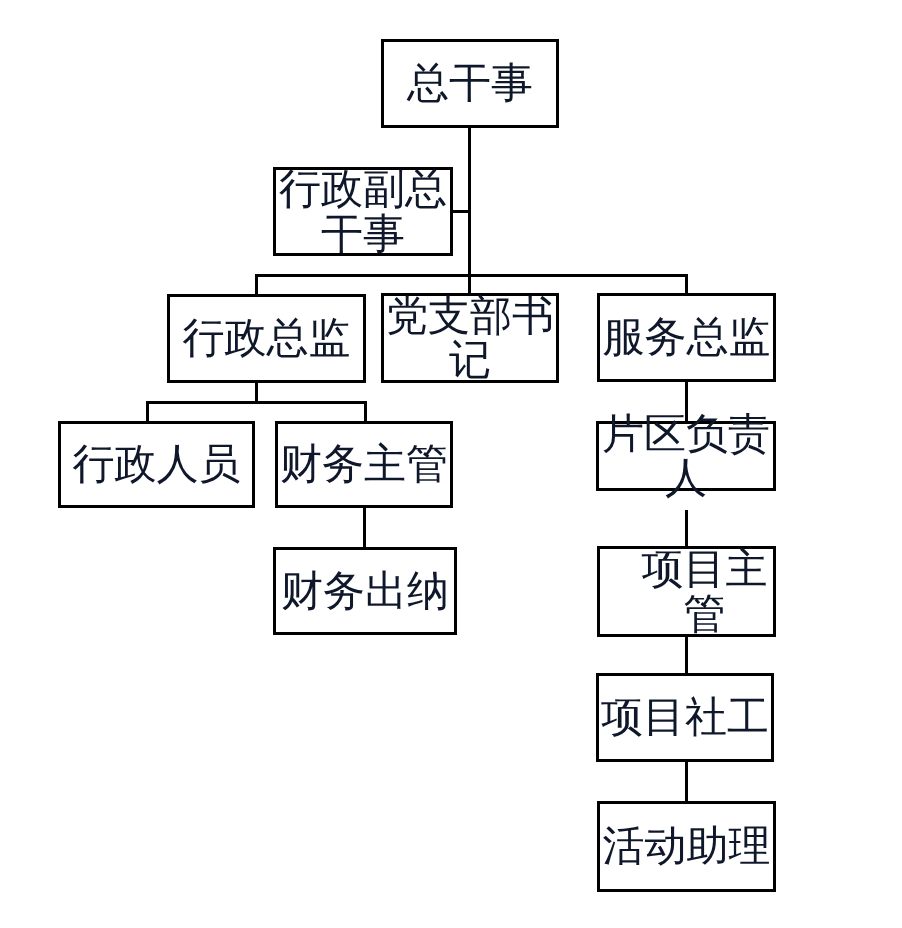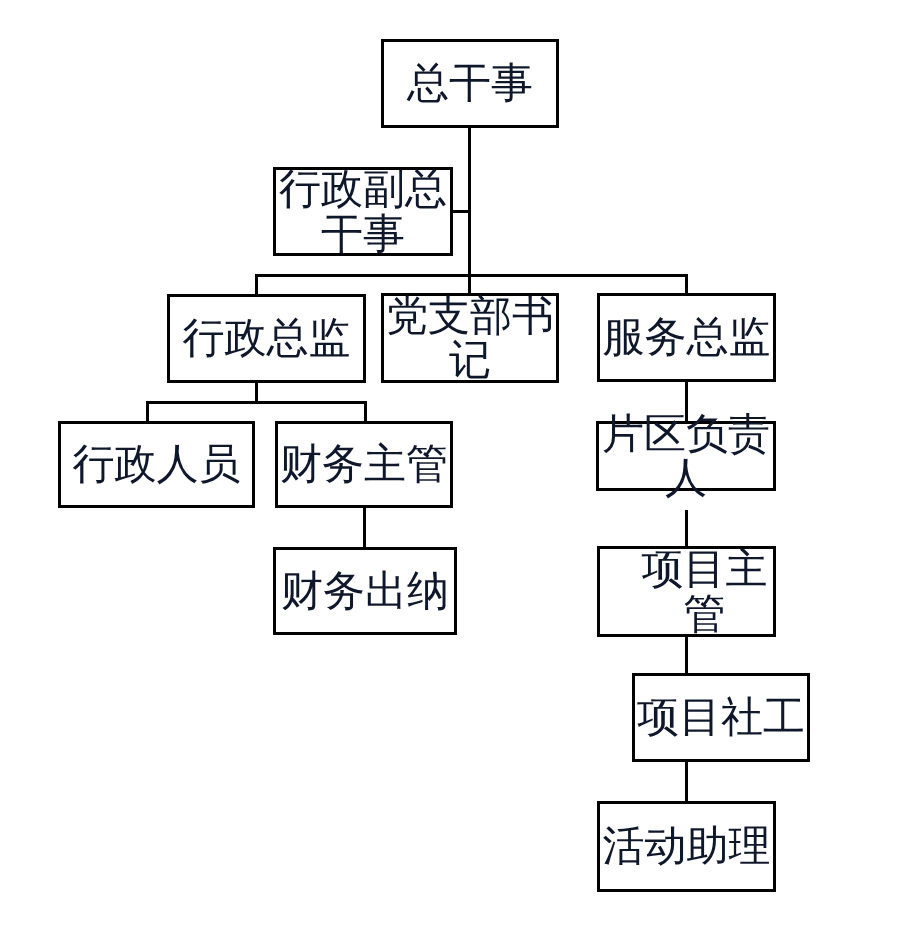--- a/index.html
+++ b/index.html
@@ -39,21 +39,21 @@
   #n-general-secretary     { left: 381px; top: 39px;  width: 178px; height: 89px; }
   #n-deputy-general        { left: 273px; top: 167px; width: 180px; height: 89px; }
   #n-admin-director        { left: 167px; top: 294px; width: 199px; height: 89px; }
   #n-party-secretary       { left: 381px; top: 293px; width: 178px; height: 90px; }
   #n-service-director      { left: 597px; top: 293px; width: 179px; height: 89px; }
   #n-admin-staff           { left: 58px;  top: 421px; width: 197px; height: 87px; }
   #n-finance-supervisor    { left: 275px; top: 421px; width: 178px; height: 87px; }
   #n-finance-cashier       { left: 273px; top: 547px; width: 184px; height: 88px; }
   #n-area-leader           { left: 596px; top: 421px; width: 180px; height: 70px; }
   #n-project-supervisor    { left: 597px; top: 546px; width: 179px; height: 91px; padding-left: 36px; }
-  #n-project-social-worker { left: 632px; top: 673px; width: 178px; height: 89px; }
+  #n-project-social-worker { left: 596px; top: 673px; width: 178px; height: 89px; }
   #n-activity-assistant    { left: 597px; top: 801px; width: 179px; height: 91px; }
 
   
   #c-trunk                  { left: 468px; top: 128px; width: 3px;   height: 165px; }
   #c-deputy-link            { left: 452px; top: 210px; width: 17px;  height: 3px; }
   #c-row3-h                 { left: 255px; top: 274px; width: 433px; height: 3px; }
   #c-drop-admin-director    { left: 255px; top: 274px; width: 3px;   height: 20px; }
   #c-drop-service-director  { left: 685px; top: 274px; width: 3px;   height: 19px; }
   #c-admin-director-stem    { left: 255px; top: 383px; width: 3px;   height: 19px; }
   #c-row4-h                 { left: 146px; top: 401px; width: 221px; height: 3px; }

